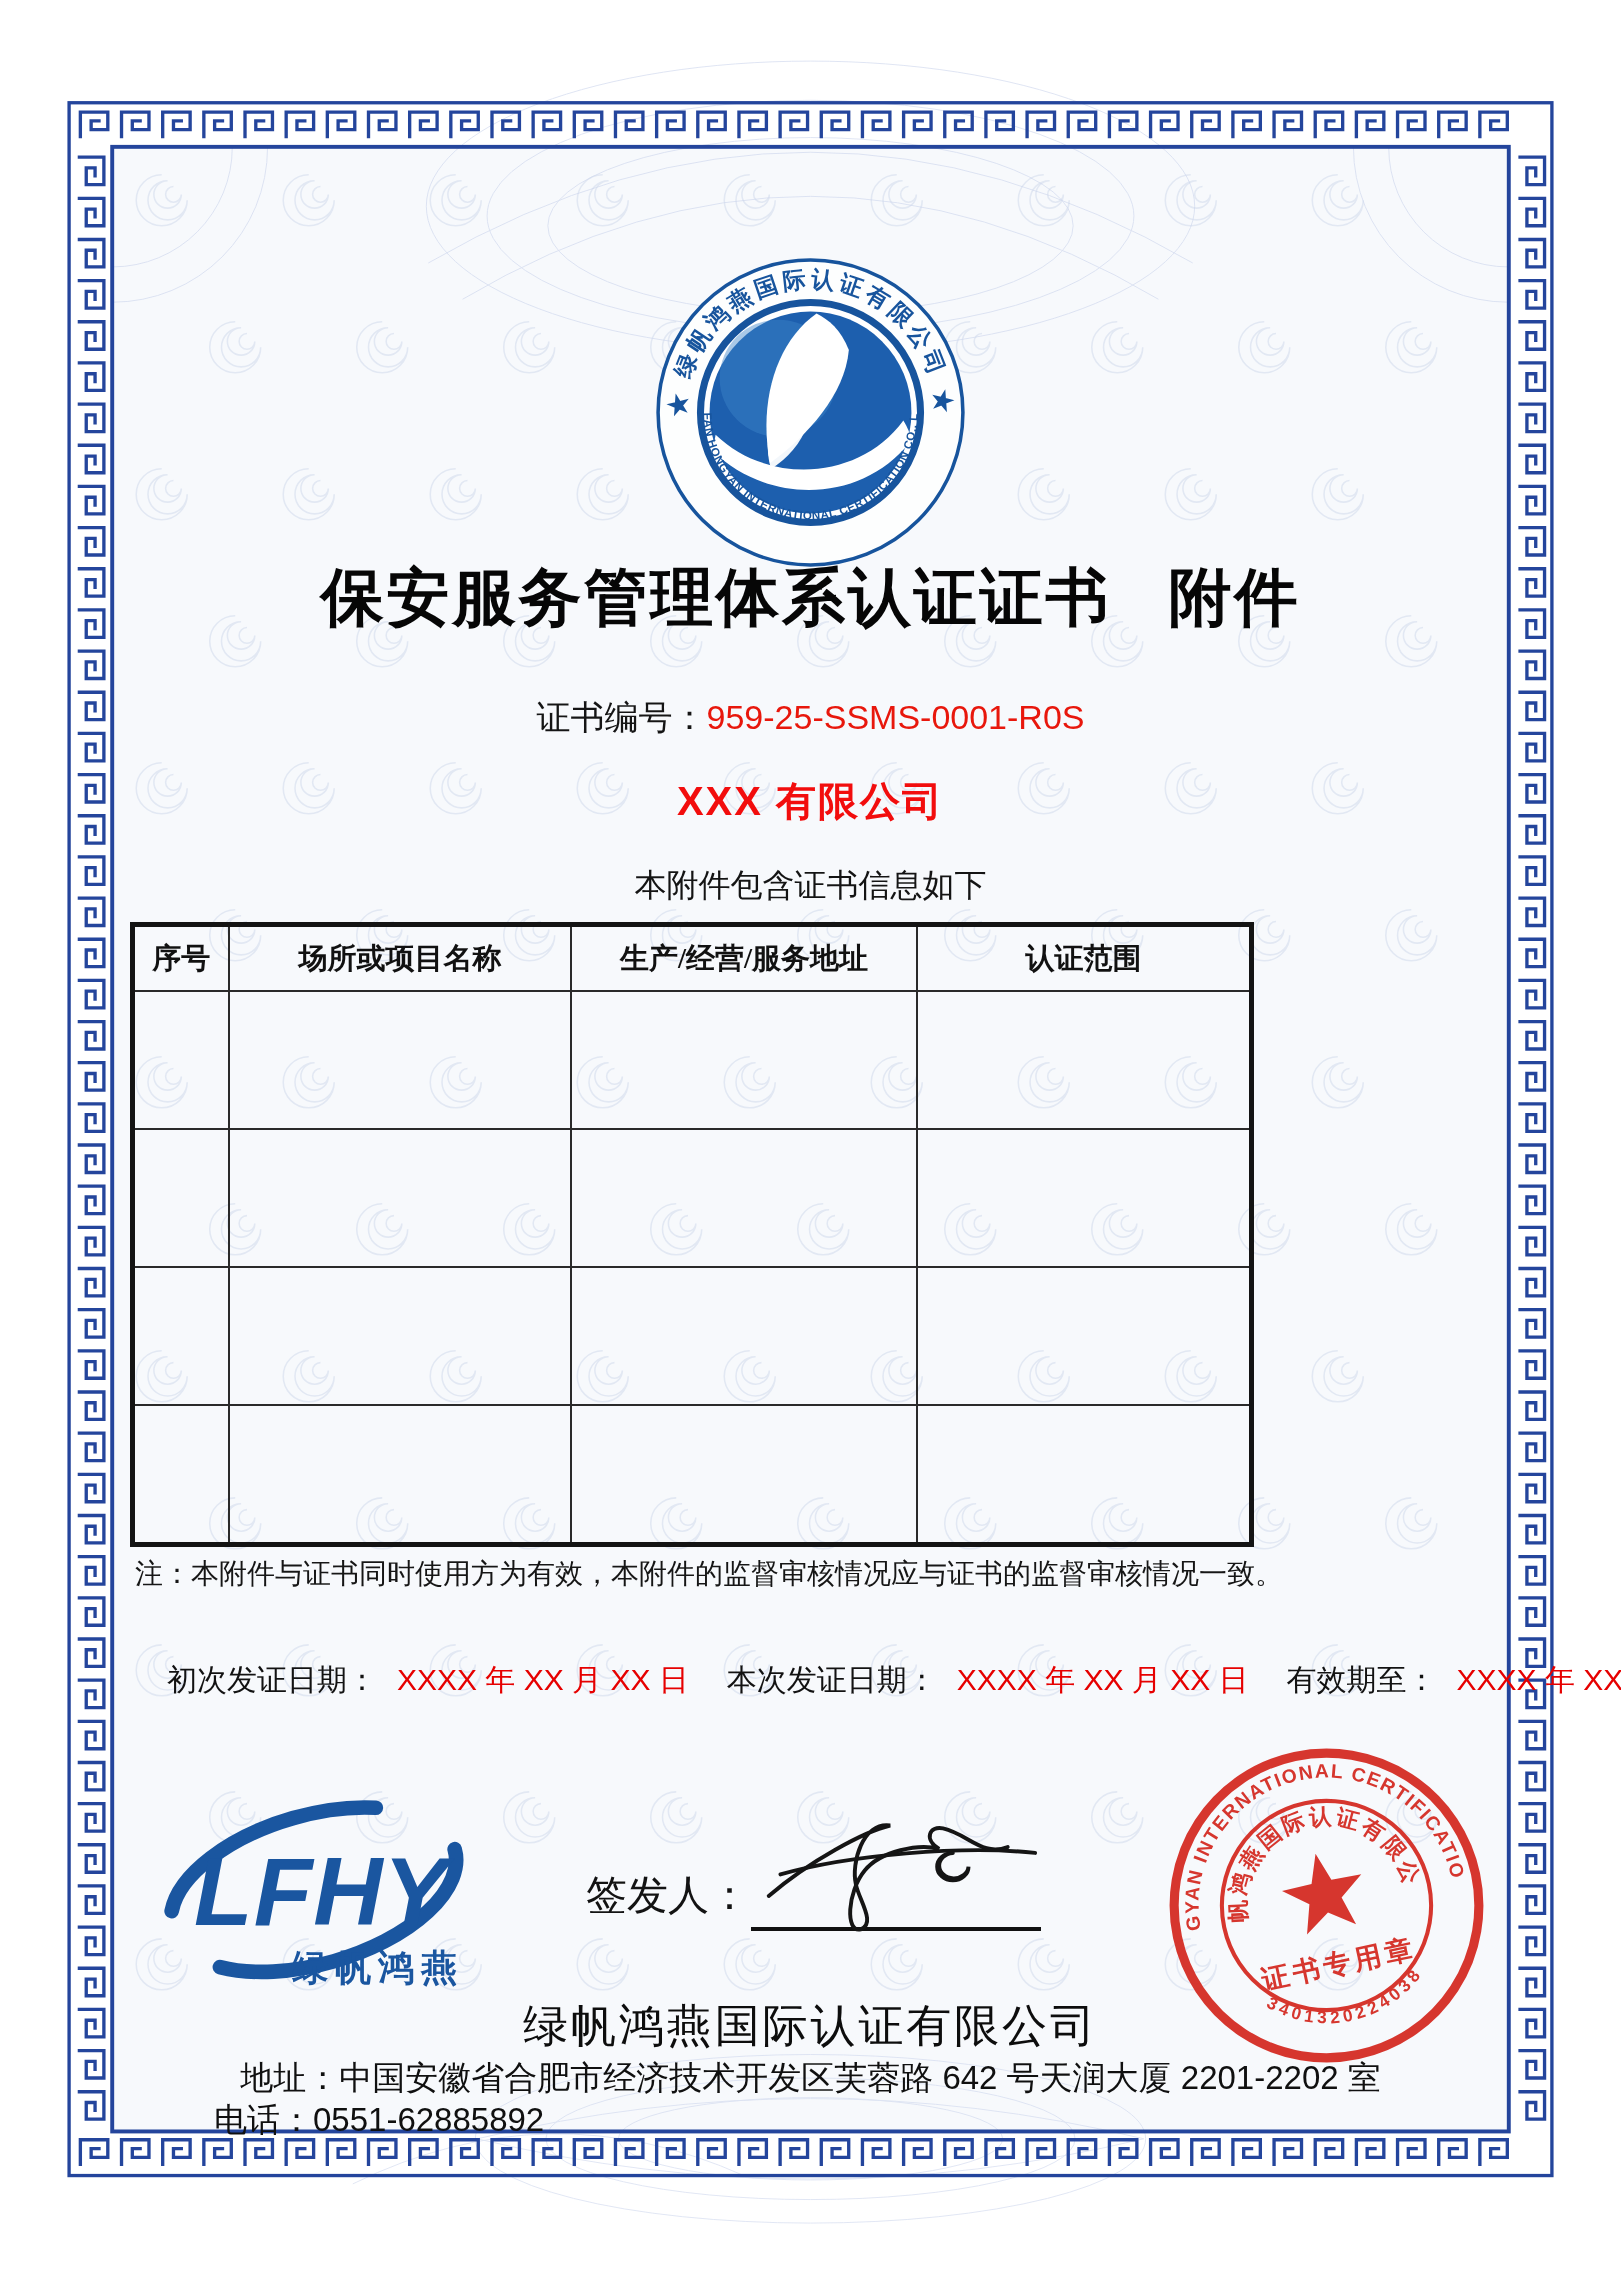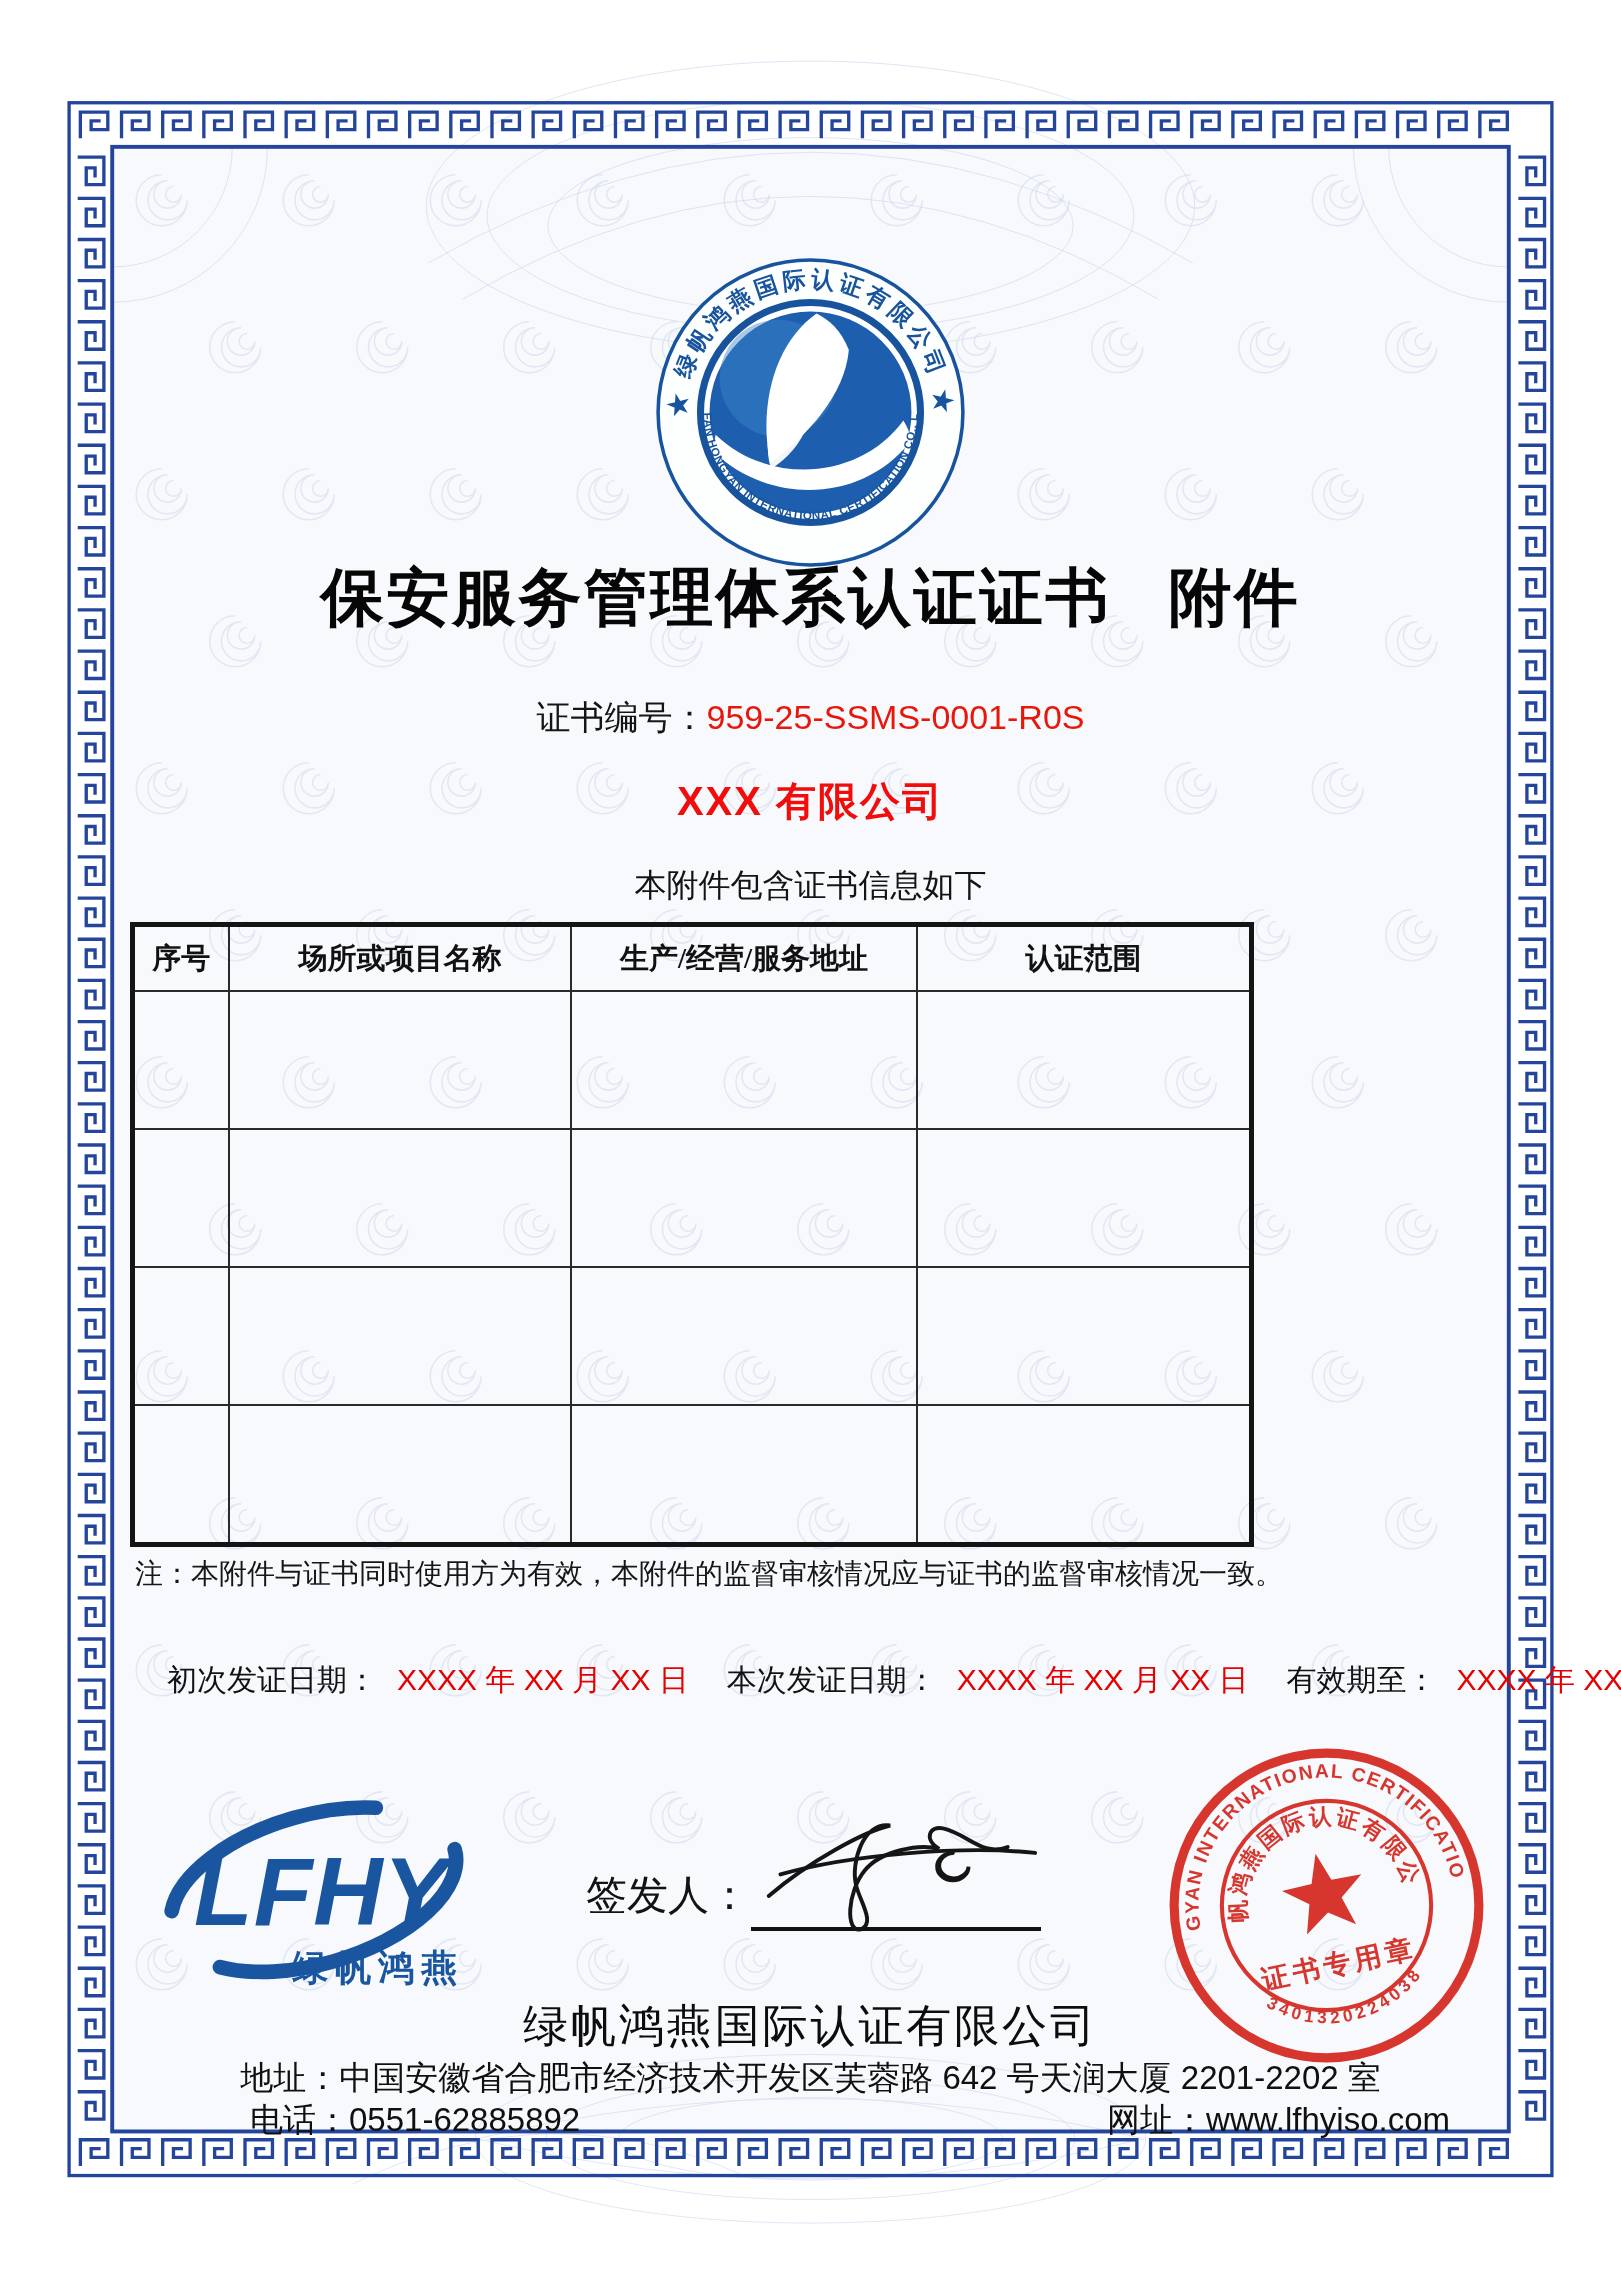--- a/index.html
+++ b/index.html
@@ -34,21 +34,21 @@
 
   .lfhy-logo{left:143px;top:1782px;}
   .sign-label{left:586px;top:1868px;font-size:41px;color:#131313;}
   .sign-line{left:751px;top:1927px;width:290px;height:3.9px;background:#111;}
   .signature{left:741px;top:1802px;}
 
   .seal{left:1164px;top:1743px;z-index:3;opacity:0.93;}
 
   .footer-company{top:1996px;font-size:45px;letter-spacing:2.9px;color:#0d0d0d;}
   .footer-address{top:2056px;font-size:33px;color:#101010;}
-  .footer-row{left:214px;top:2098px;width:1200px;display:flex;justify-content:space-between;font-size:33px;color:#101010;margin-left:36px;}
+  .footer-row{left:214px;top:2098px;width:1200px;display:flex;justify-content:space-between;font-size:33px;color:#101010;}
 </style>
 </head>
 <body>
 
 <svg id="bg-svg" width="1621" height="2293" viewBox="0 0 1654 2339">
   <defs>
 
     <path id="mg" d="M8,32 V7 H36 V25 H19 V16 H27" fill="none" stroke="#24459c" stroke-width="3.4" stroke-linecap="square"></path>
 
     <path id="sw" d="M40,18 a26,26 0 1 0 26,26 a20,20 0 1 1 -20,-20 a14,14 0 1 0 14,14 a8,8 0 1 1 -8,-8" fill="none" stroke="#e2e8f3" stroke-width="1.6"></path>
@@ -517,17 +517,14 @@
 <div class="abs content centered footer-company">绿帆鸿燕国际认证有限公司</div>
 
 <div class="abs content centered footer-address">
   <span>地址：</span><span>中国安徽省合肥市经济技术开发区芙蓉路 642 号天润大厦 2201-2202 室</span>
 </div>
 
 <div class="abs content footer-row">
   <span>
     <span>电话：</span><span>0551-62885892</span>
   </span>
-  <span>
-    <span>网址：</span><span>www.lfhyiso.com</span>
-  </span>
 </div>
 
 
 </body></html>

